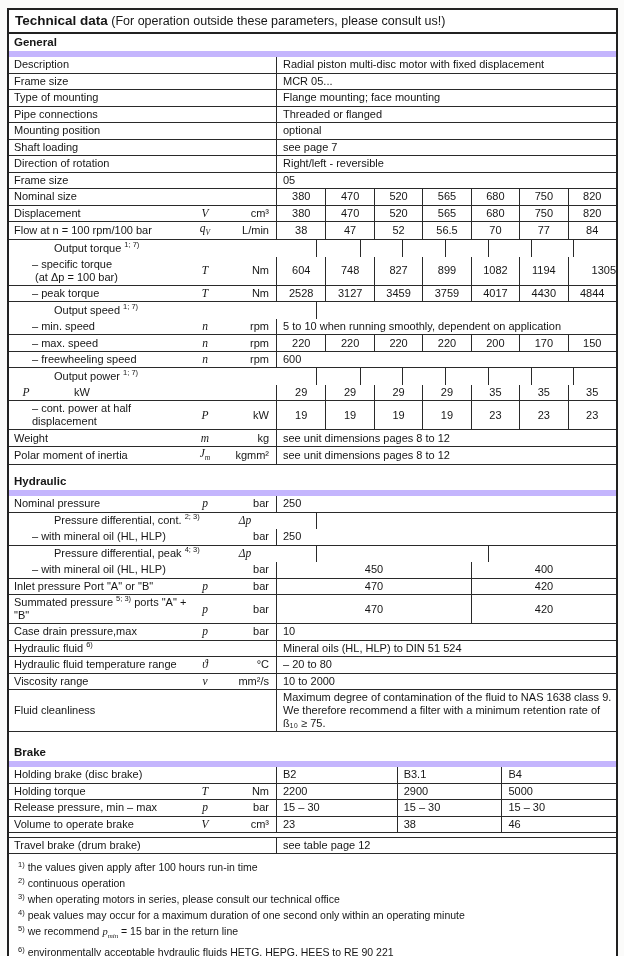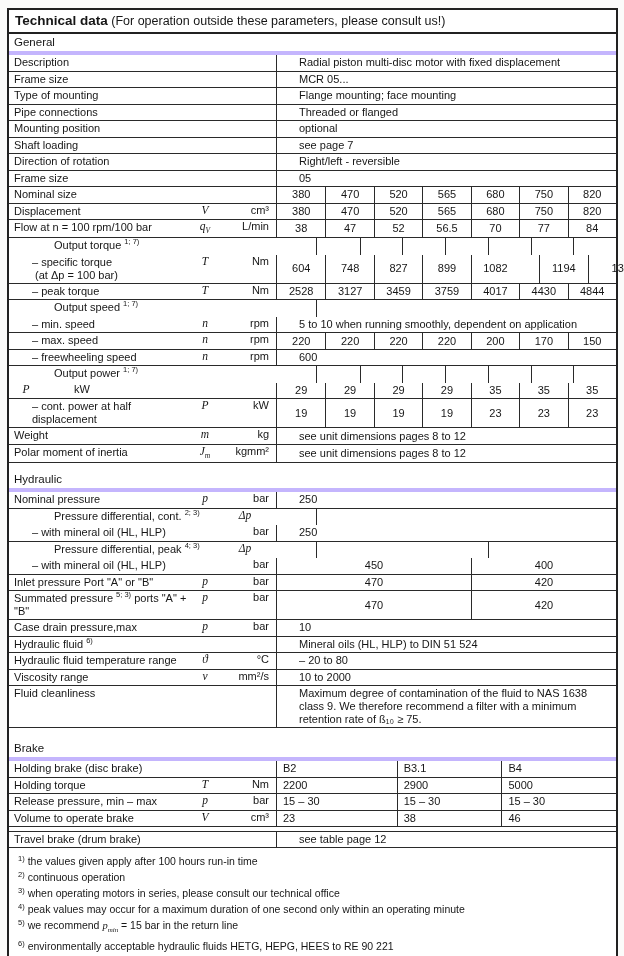--- a/index.html
+++ b/index.html
@@ -7,37 +7,37 @@
   body{
     width:624px;height:956px;overflow:hidden;
     background:#fbfbfa;color:#161616;
     font-family:"Liberation Sans",sans-serif;
     -webkit-font-smoothing:antialiased;
   }
   .page{padding:8px 6px 0 7px;}
   .frame{width:611px;background:#fff;border:2px solid #212121;}
   .title{border-bottom:2px solid #212121;padding:3px 7px 3px 6px;font-size:12.5px;line-height:15px;}
   .title .tb{font-weight:bold;font-size:13.5px;text-align:right;}
-  .sec-h{font-weight:normal;font-size:11.5px;line-height:13px;padding:2px 0 2px 5px;border-bottom:4px solid #c4b5fd;}
+  .sec-h{font-weight:bold;font-size:11.5px;line-height:13px;padding:2px 0 2px 5px;border-bottom:6px solid #c4b5fd;}
   .row{display:flex;align-items:stretch;border-bottom:1px solid #2a2a2a;min-height:16.5px;font-size:11px;line-height:13px;}
   .row.open{border-bottom:0;margin-left:40px;}
   .row.topline{border-top:1px solid #2a2a2a;}
-  .left{flex:0 0 267px;display:flex;align-items:flex-start;}
+  .left{flex:0 0 267px;display:flex;align-items:center;}
   .lbl{flex:1;padding:1px 0 1px 5px;}
   .lbl.ind{padding-left:23px;}
   .l2{margin-left:3px;}
   .sym{flex:0 0 34px;text-align:center;font-style:italic;font-family:"Liberation Serif",serif;font-size:11.5px;}
   .sym sub{font-size:7.5px;}
   .unit{flex:0 0 54px;text-align:right;padding-right:7px;}
   .right{flex:1;border-left:1px solid #2a2a2a;display:flex;align-items:stretch;}
   .cell{display:flex;align-items:center;padding:1px 3px;}
   .cell.num{justify-content:center;padding:1px 2px;}
   .cell.txt{justify-content:flex-start;padding-left:6px;}
   .cell + .cell{border-left:1px solid #2a2a2a;}
-  .full{flex:1;margin-left:16px;}
+  .full{flex:1;}
   sup{font-size:7.5px;line-height:0;}
   .spacer{border-bottom:0;}
   .fns{padding:4px 10px 5px 9px;font-size:10.5px;}
   .fn{margin:3px 0;line-height:13px;}
   .fn sup{font-size:7.5px;margin-right:3px;}
   .fn i{font-family:"Liberation Serif",serif;}
   .fn i sub{font-size:7px;}
 </style>
 </head>
 <body>
@@ -198,21 +198,21 @@
             <div class="lbl ind">– specific torque<div class="l2">(at Δp = 100 bar)</div></div>
             <div class="sym">T</div>
             <div class="unit">Nm</div>
           </div>
           <div class="right">
             <div class="cell num" style="flex: 0 0 14.2857%;">604</div>
             <div class="cell num" style="flex: 0 0 14.2857%;">748</div>
             <div class="cell num" style="flex: 0 0 14.2857%;">827</div>
             <div class="cell num" style="flex: 0 0 14.2857%;">899</div>
             <div class="cell num" style="flex: 0 0 14.2857%;">1082</div>
-            <div class="cell num" style="flex: 0 0 14.2857%; margin-left: 20px;">1194</div>
+            <div class="cell num" style="flex: 0 0 14.2857%;">1194</div>
             <div class="cell num" style="flex: 0 0 14.2857%; padding-left: 23px;">1305</div>
           </div>
         </div>
         <div class="row">
           <div class="left">
             <div class="lbl ind">– peak torque</div>
             <div class="sym">T</div>
             <div class="unit">Nm</div>
           </div>
           <div class="right">

